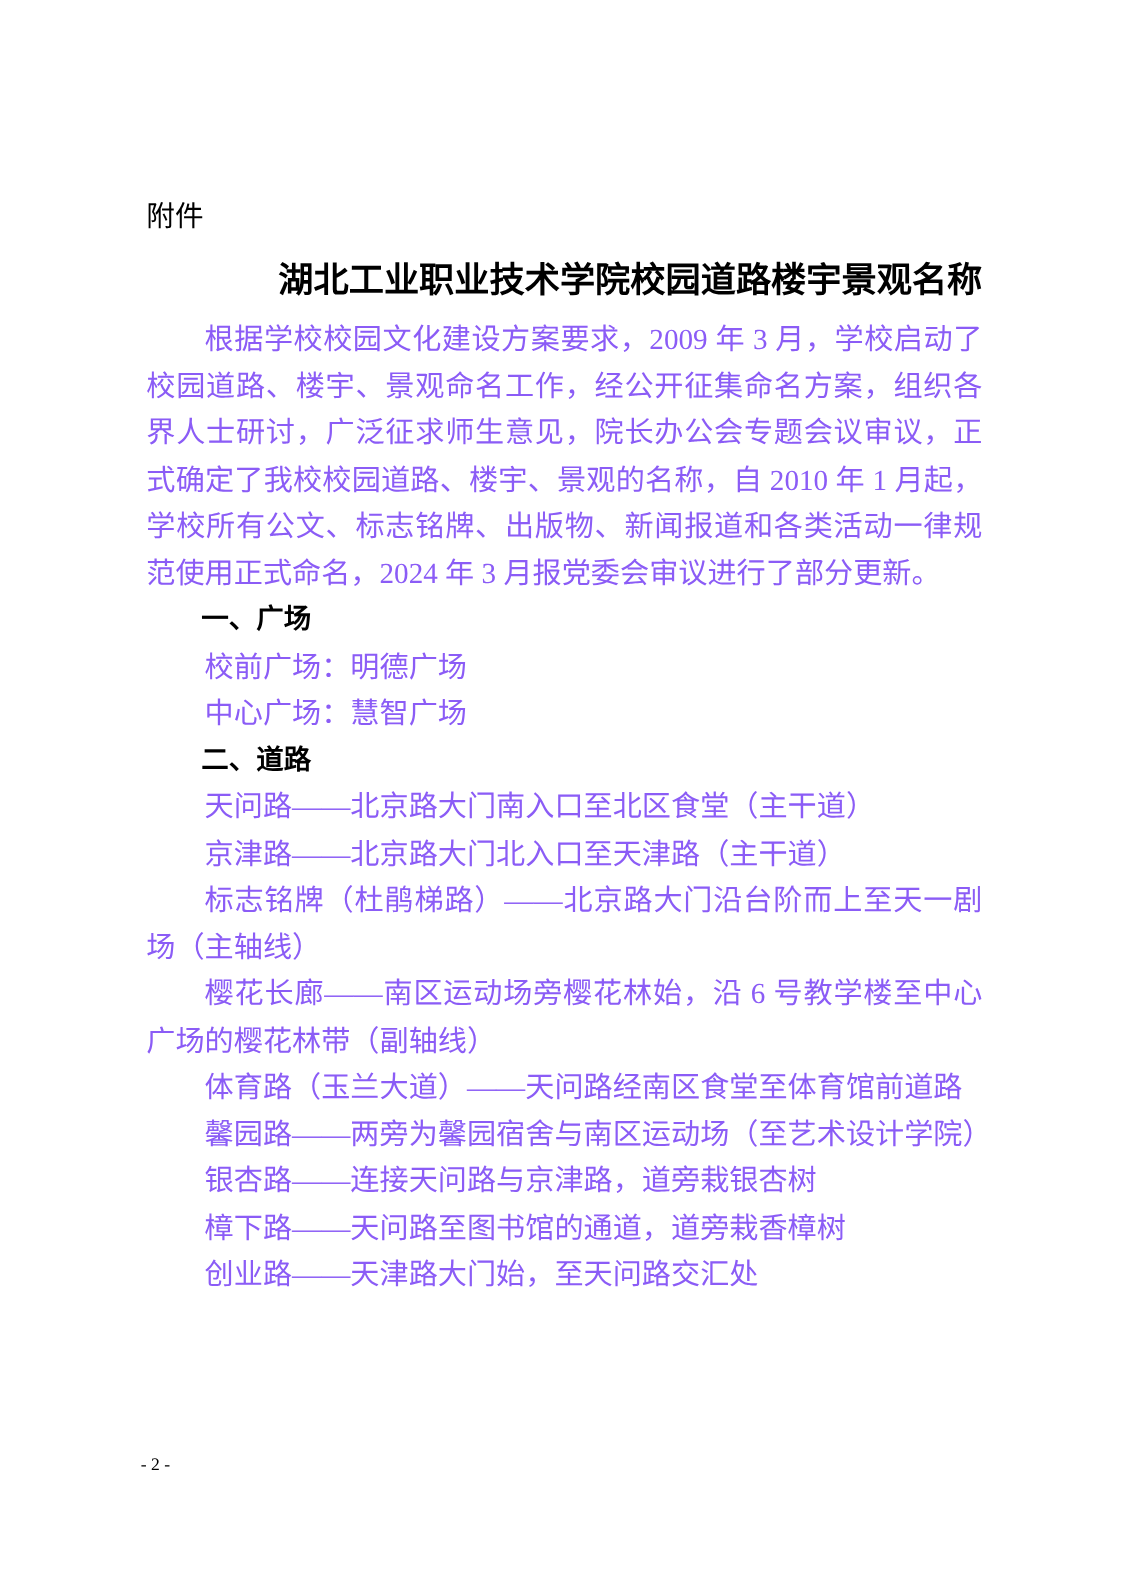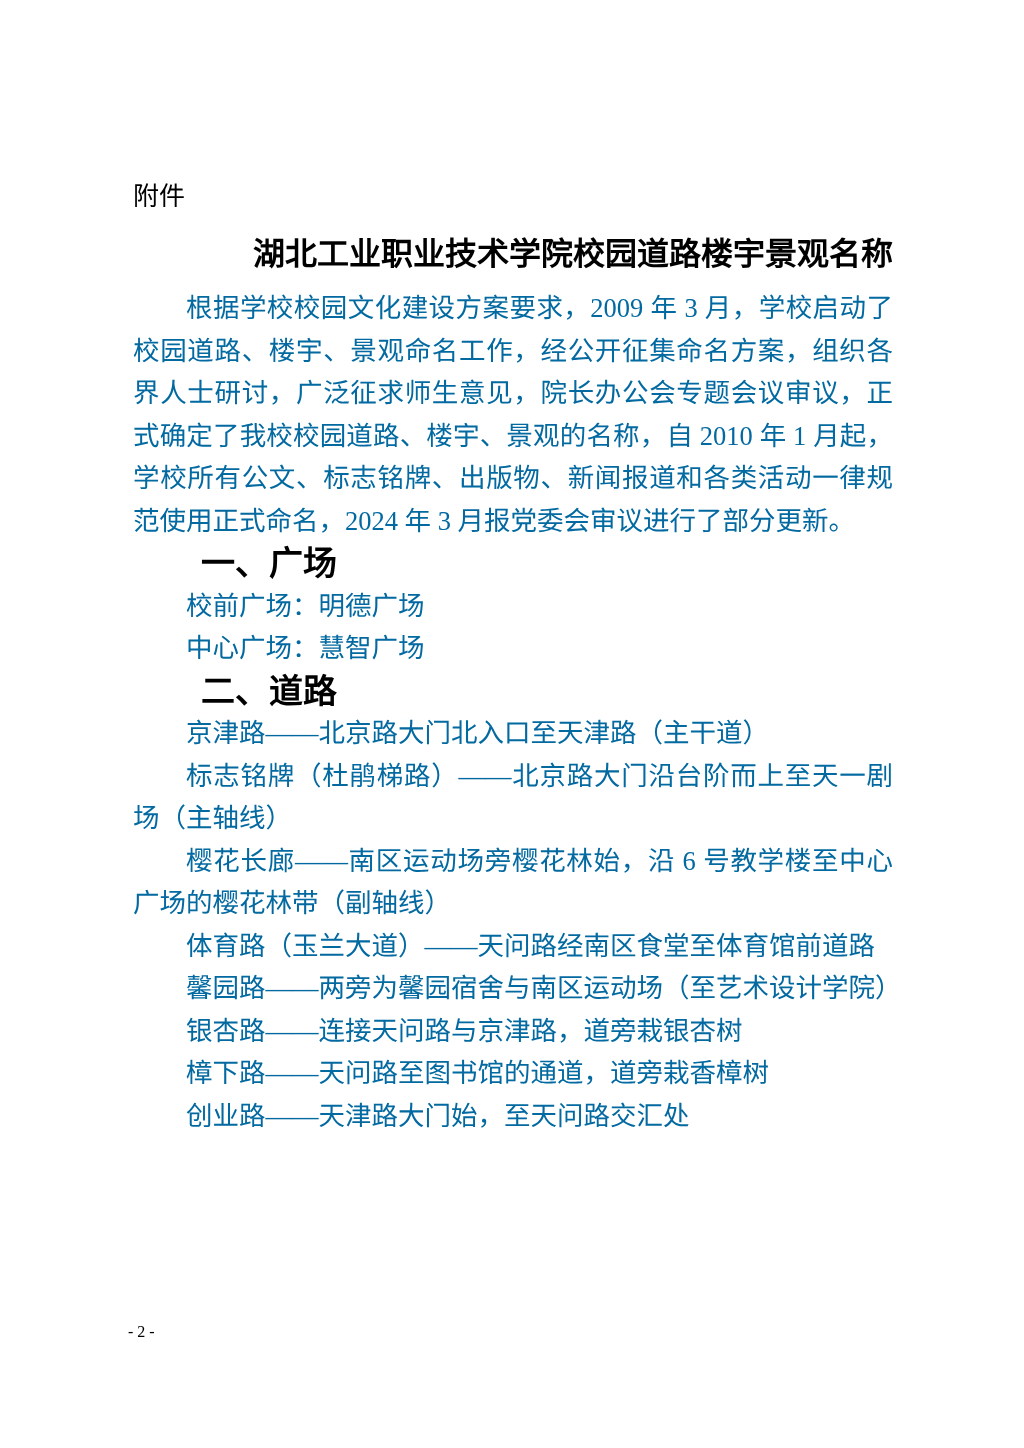--- a/index.html
+++ b/index.html
@@ -39,26 +39,26 @@
     margin-bottom: 11px;
     letter-spacing: 0px;
   }
   .intro,
   .doc-item {
     font-size: 26.5px;
     line-height: 42.5px;
     text-align: justify;
     text-justify: inter-character;
     text-indent: 2em;
-    color: #0369a1;
+    color: #8b5cf6;
   }
   .section-heading {
     font-family: "Liberation Sans", "DejaVu Sans", sans-serif;
     font-weight: 700;
-    font-size: 34px;
+    font-size: 25px;
     line-height: 42.5px;
     text-indent: 2em;
     color: #000000;
   }
   .page-number {
     position: absolute;
     left: 128px;
     top: 1322px;
     font-size: 16px;
     line-height: 20px;
@@ -72,20 +72,21 @@
 <div class="page">
   <div class="doc">
     <div class="attachment">附件</div>
     <h1 class="title">湖北工业职业技术学院校园道路楼宇景观名称</h1>
     <p class="intro">根据学校校园文化建设方案要求，2009 年 3 月，学校启动了校园道路、楼宇、景观命名工作，经公开征集命名方案，组织各界人士研讨，广泛征求师生意见，院长办公会专题会议审议，正式确定了我校校园道路、楼宇、景观的名称，自 2010 年 1 月起，学校所有公文、标志铭牌、出版物、新闻报道和各类活动一律规范使用正式命名，2024 年 3 月报党委会审议进行了部分更新。</p>
     <div id="sections">
         <p class="section-heading">一、广场</p>
         <p class="doc-item">校前广场：明德广场</p>
         <p class="doc-item">中心广场：慧智广场</p>
         <p class="section-heading">二、道路</p>
+        <p class="doc-item">天问路——北京路大门南入口至北区食堂（主干道）</p>
         <p class="doc-item">京津路——北京路大门北入口至天津路（主干道）</p>
         <p class="doc-item">标志铭牌（杜鹃梯路）——北京路大门沿台阶而上至天一剧场（主轴线）</p>
         <p class="doc-item">樱花长廊——南区运动场旁樱花林始，沿 6 号教学楼至中心广场的樱花林带（副轴线）</p>
         <p class="doc-item">体育路（玉兰大道）——天问路经南区食堂至体育馆前道路</p>
         <p class="doc-item">馨园路——两旁为馨园宿舍与南区运动场（至艺术设计学院）</p>
         <p class="doc-item">银杏路——连接天问路与京津路，道旁栽银杏树</p>
         <p class="doc-item">樟下路——天问路至图书馆的通道，道旁栽香樟树</p>
         <p class="doc-item">创业路——天津路大门始，至天问路交汇处</p>
       </div>
   </div>

